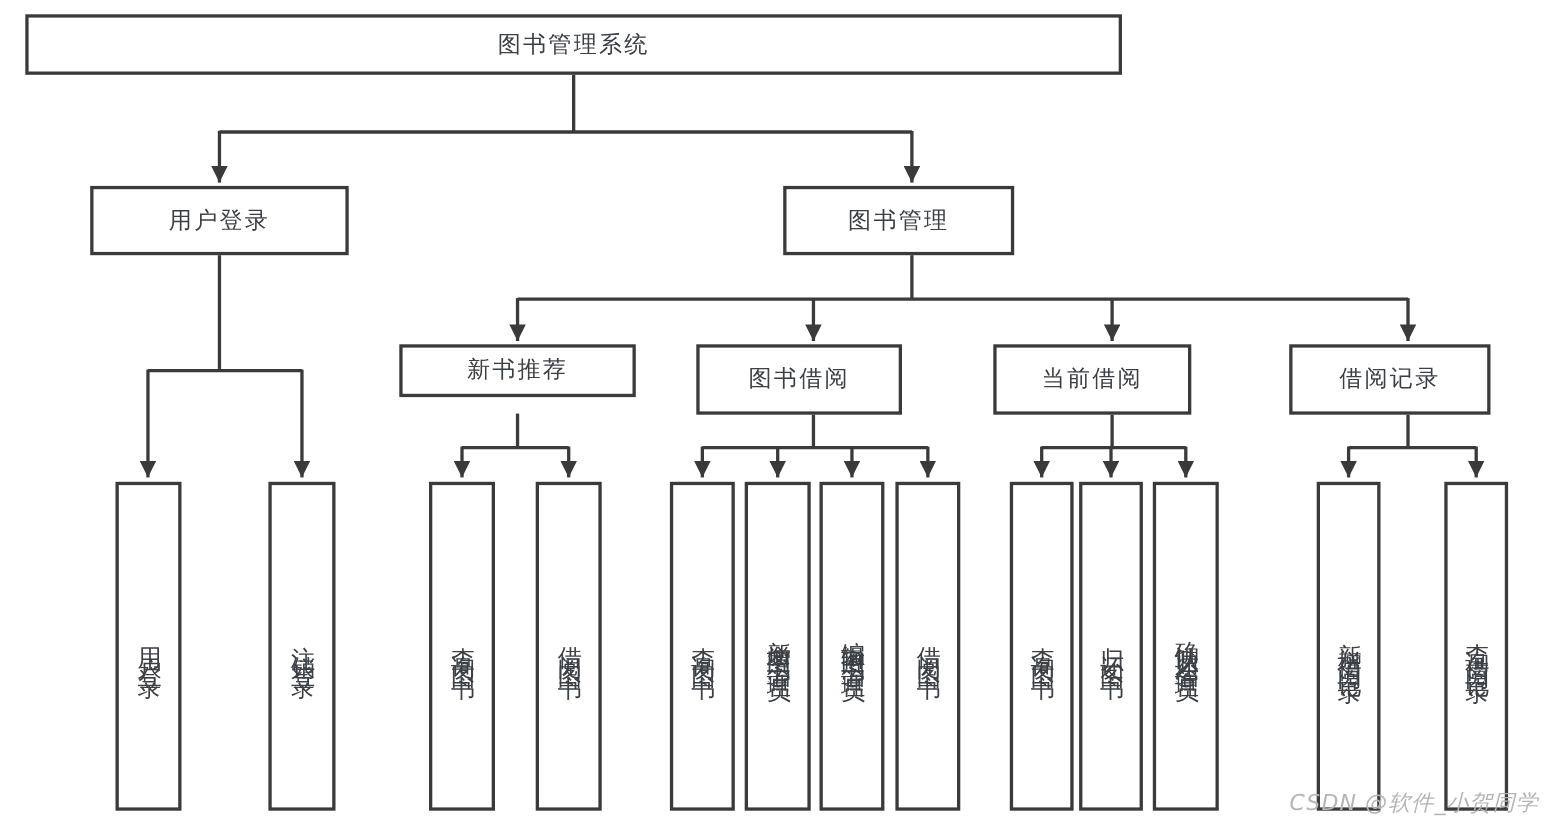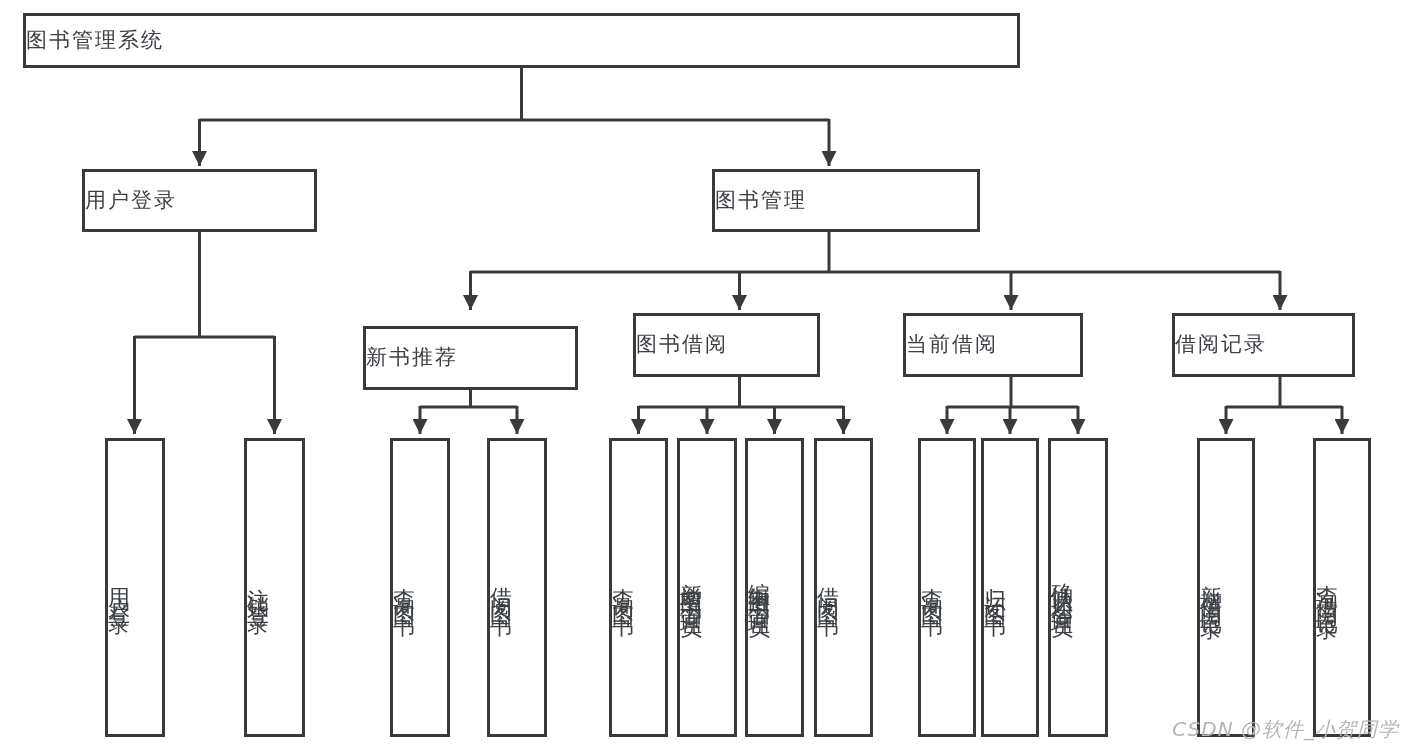--- a/index.html
+++ b/index.html
@@ -20,21 +20,21 @@
   }
   .connectors{
     position:absolute;left:0;top:0;width:1405px;height:747px;
   }
   .connectors path{stroke:var(--line);stroke-width:3;fill:none;}
   .connectors .arrowhead{fill:var(--line);stroke:none;}
   .box{
     position:absolute;
     background:var(--box_bg);
     border:3px solid var(--line);
-    display:flex;align-items:center;
+    display:flex;align-items:center;justify-content:center;
     color:var(--text);
   }
   .box.h span{
     font-size:21px;line-height:1.2;letter-spacing:2px;white-space:nowrap;
   }
   .box.v span{
     writing-mode:vertical-rl;
     text-orientation:mixed;
     font-size:22px;line-height:1;white-space:nowrap;
   }
@@ -101,25 +101,25 @@
     <path d="M1342 406 V434" marker-end="url(#arrow)"></path>
   </svg>
 
   <div class="box h" style="left:23px;top:13px;width:997px;height:55px">
     <span>图书管理系统</span>
   </div>
 
   <div class="box h" style="left:82px;top:169px;width:235px;height:63px">
     <span>用户登录</span>
   </div>
-  <div class="box h" style="left:712px;top:169px;width:268px;height:63px">
+  <div class="box h" style="left:712px;top:169px;width:210px;height:63px">
     <span>图书管理</span>
   </div>
 
-  <div class="box h" style="left:363px;top:326px;width:215px;height:64px">
+  <div class="box h" style="left:363px;top:313px;width:215px;height:48px">
     <span>新书推荐</span>
   </div>
   <div class="box h" style="left:633px;top:313px;width:187px;height:64px">
     <span>图书借阅</span>
   </div>
   <div class="box h" style="left:903px;top:313px;width:180px;height:64px">
     <span>当前借阅</span>
   </div>
   <div class="box h" style="left:1172px;top:313px;width:183px;height:64px">
     <span>借阅记录</span>

